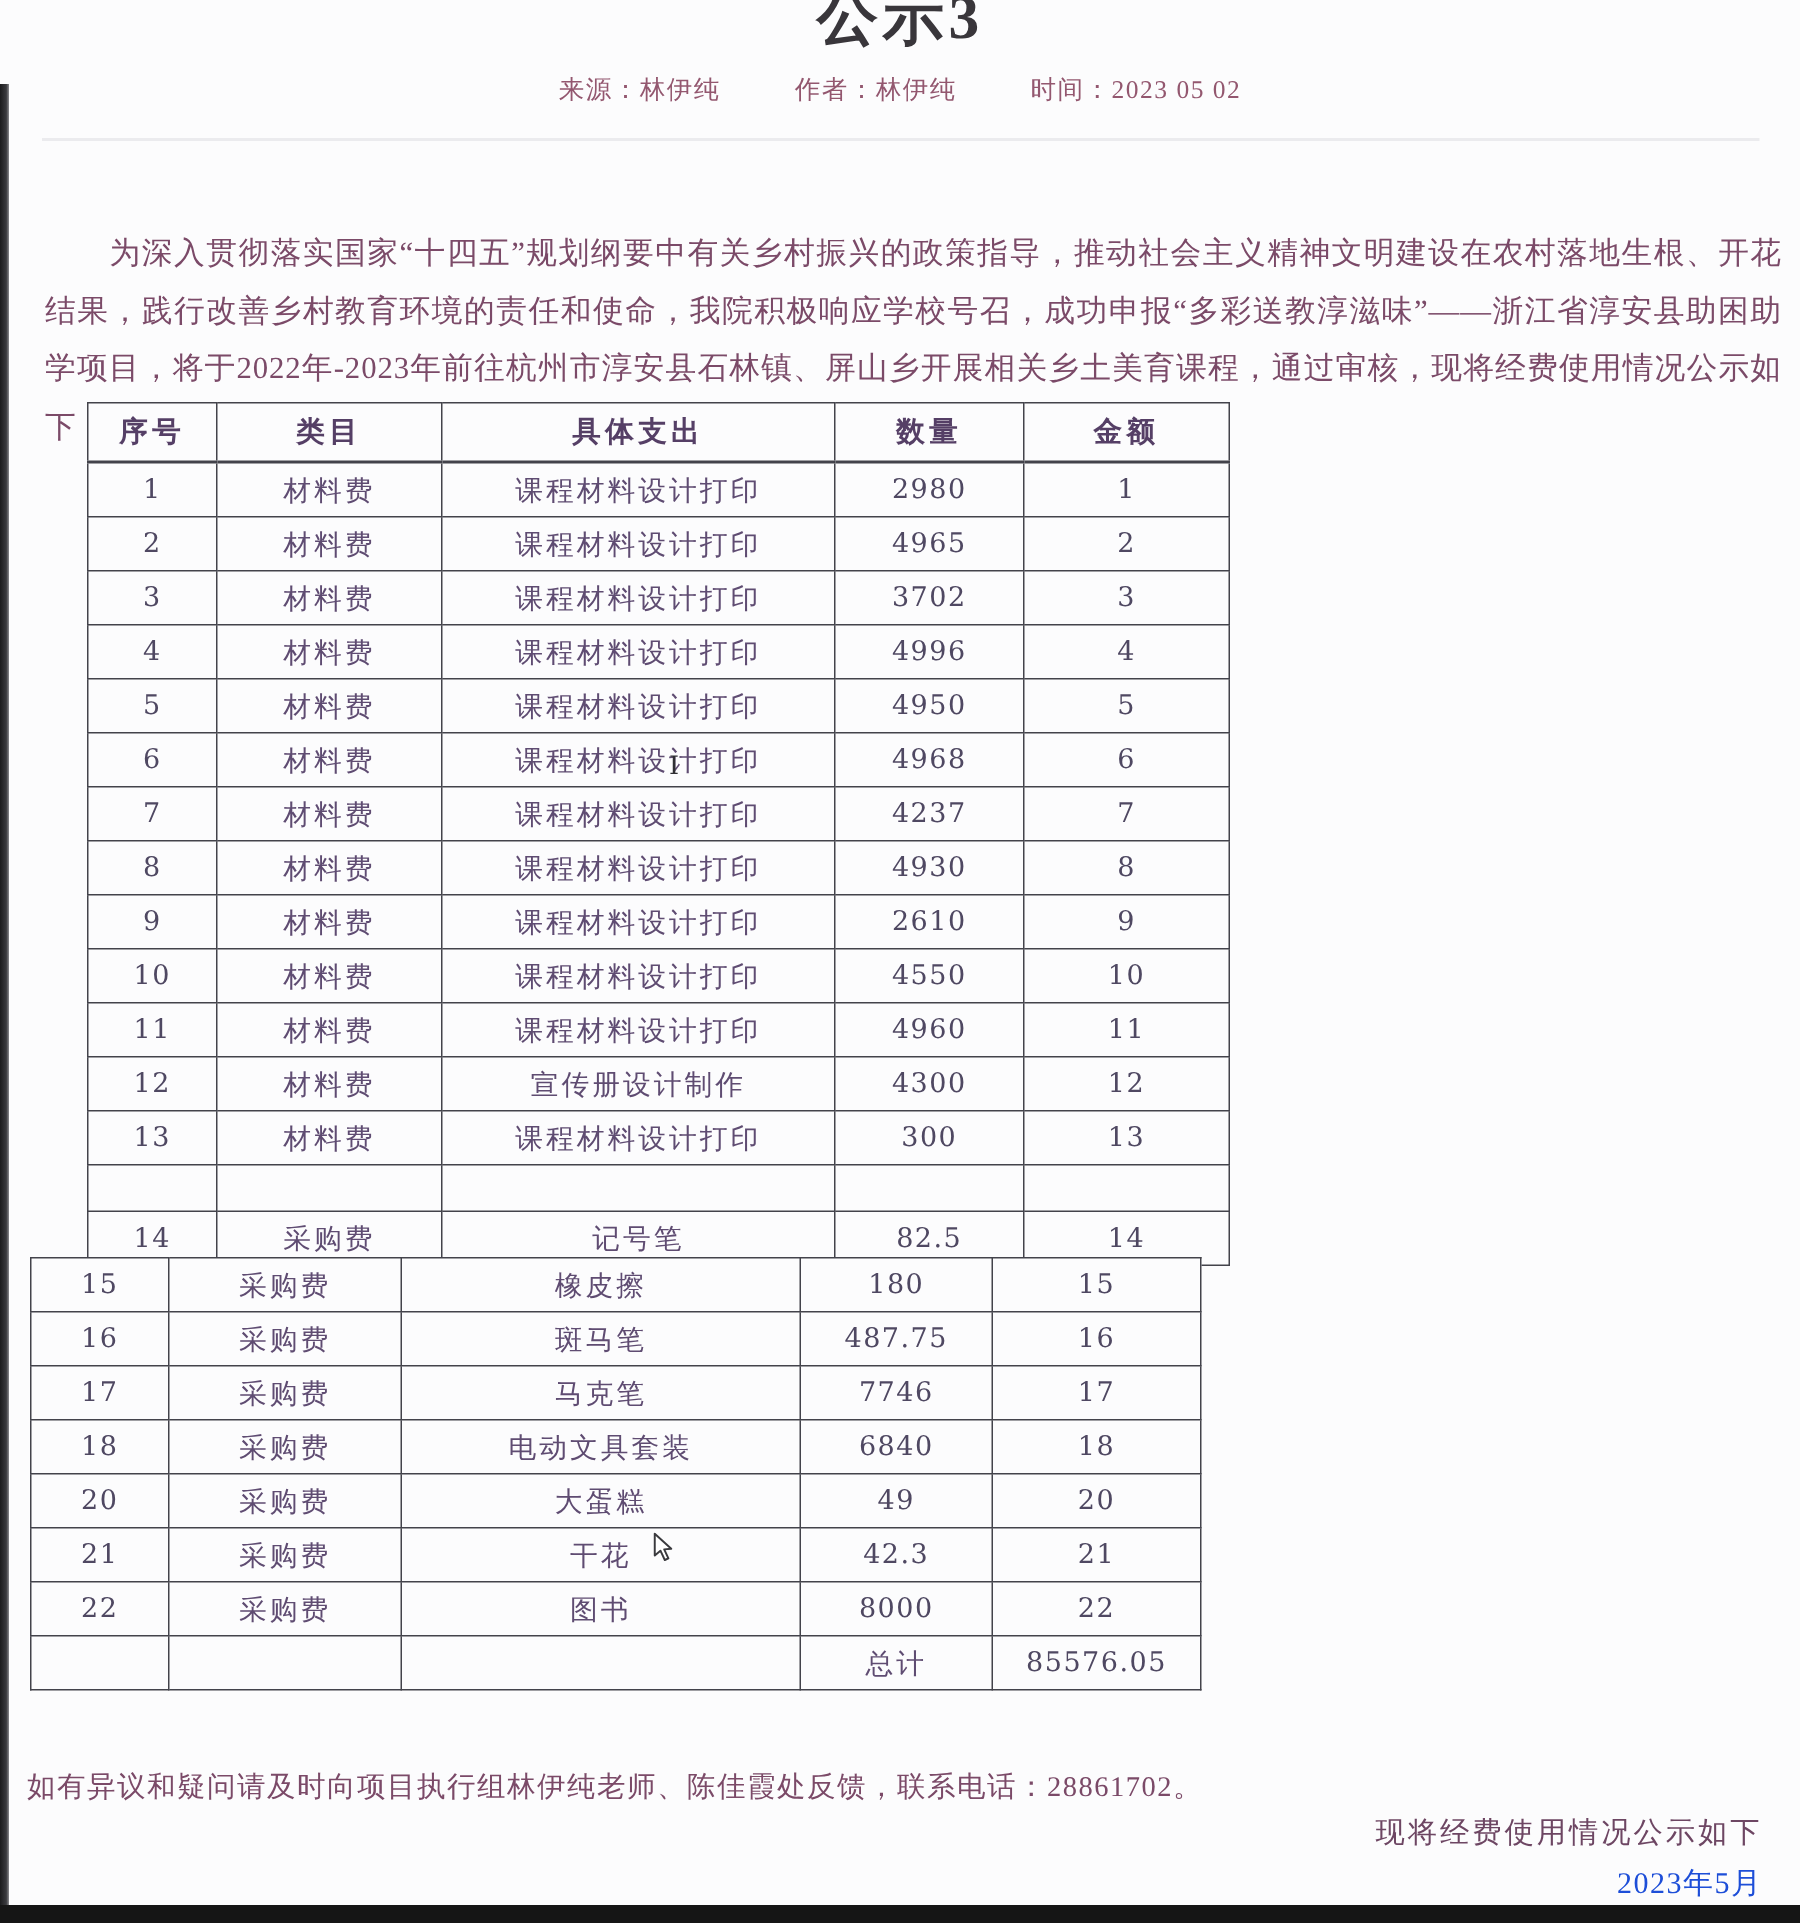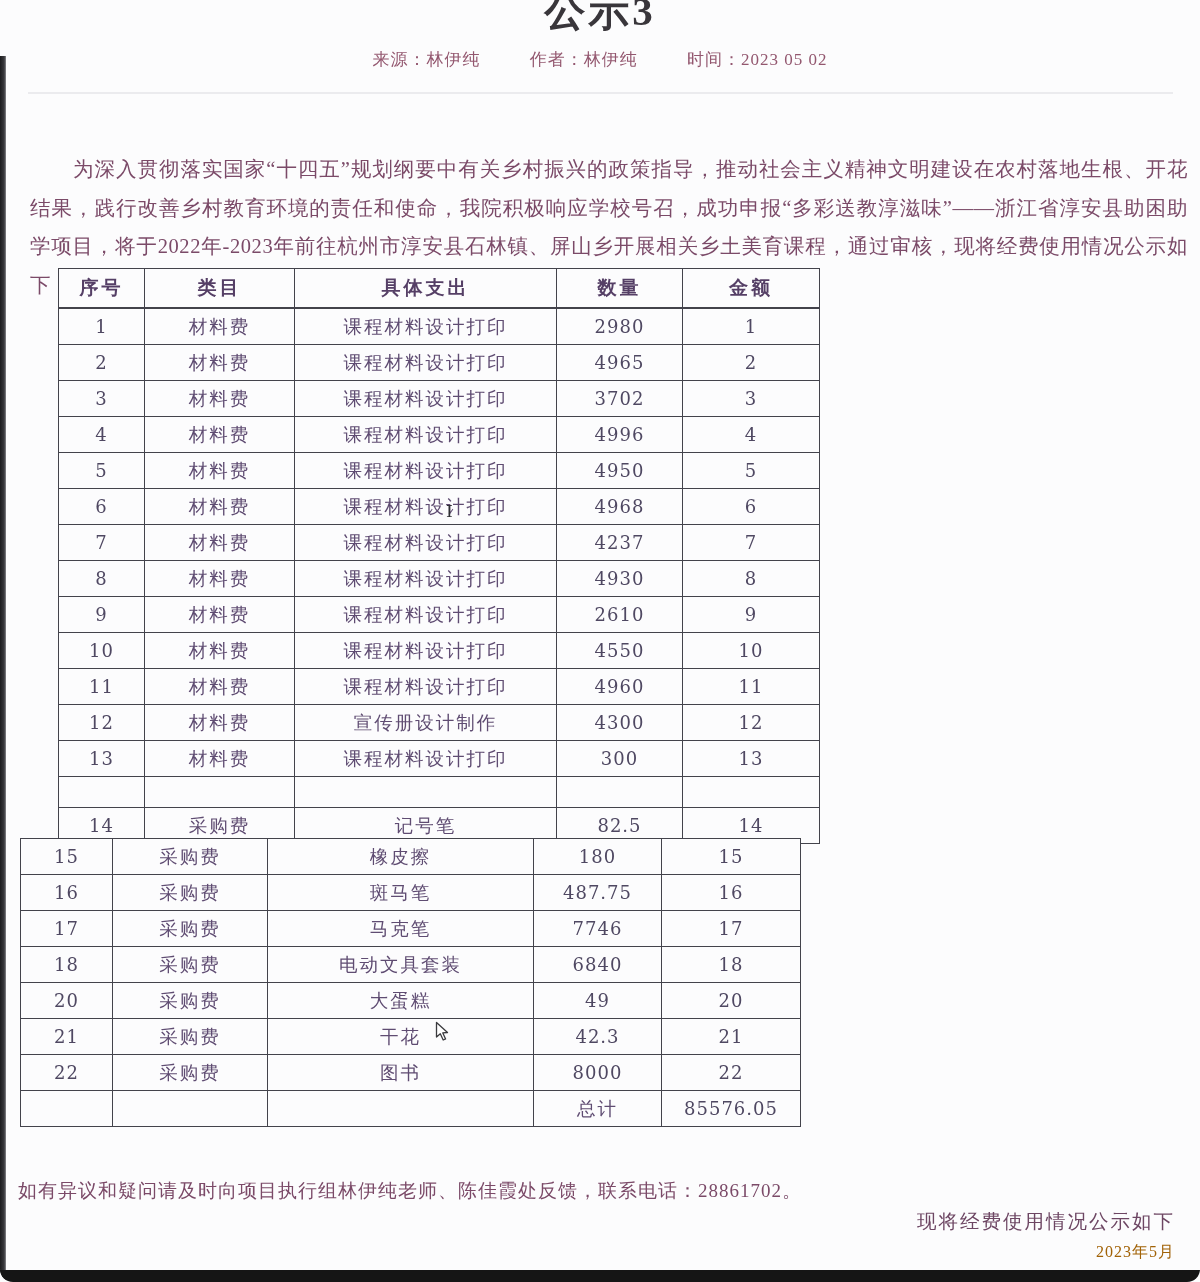--- a/index.html
+++ b/index.html
@@ -2,21 +2,21 @@
 <html><head>
 <meta charset="utf-8">
 <style>
   html,body{margin:0;padding:0;}
   body{
     width:1200px;height:1282px;
     background:#fcfcfd;
     font-family:"Liberation Serif","DejaVu Serif",serif;
     position:relative;overflow:hidden;
   }
-  .page{position:absolute;inset:0;overflow:hidden;border-radius:13px;}
+  .page{position:absolute;inset:0;overflow:hidden;}
 
   .edge-strip{
     position:absolute;left:0;top:56px;width:6px;height:1226px;
     background:linear-gradient(to right,#1b1b1d 0%,#3a3a3e 70%,#8a8a8e 100%);
   }
   .bottom-bar{
     position:absolute;left:0;top:1270px;width:1200px;height:12px;
     background:#151515;
   }
 
@@ -70,21 +70,21 @@
   .footer-note{
     position:absolute;top:1178px;left:18px;width:1000px;
     font-size:19px;color:#7b4a68;letter-spacing:1px;
   }
   .signoff-org{
     position:absolute;top:1208px;right:25px;
     font-size:19.5px;color:#6d4663;letter-spacing:2px;
   }
   .signoff-date{
     position:absolute;top:1242px;right:25px;
-    font-size:16px;color:#a16207;letter-spacing:1px;
+    font-size:20px;color:#1d4ed8;letter-spacing:1px;
   }
 
   .text-cursor{
     position:absolute;left:446px;top:501px;
     font-family:"DejaVu Serif",serif;font-size:17px;color:#2f2f33;
     z-index:3;
   }
   .mouse-pointer{
     position:absolute;left:434px;top:1021px;width:15px;height:21px;z-index:3;
   }

